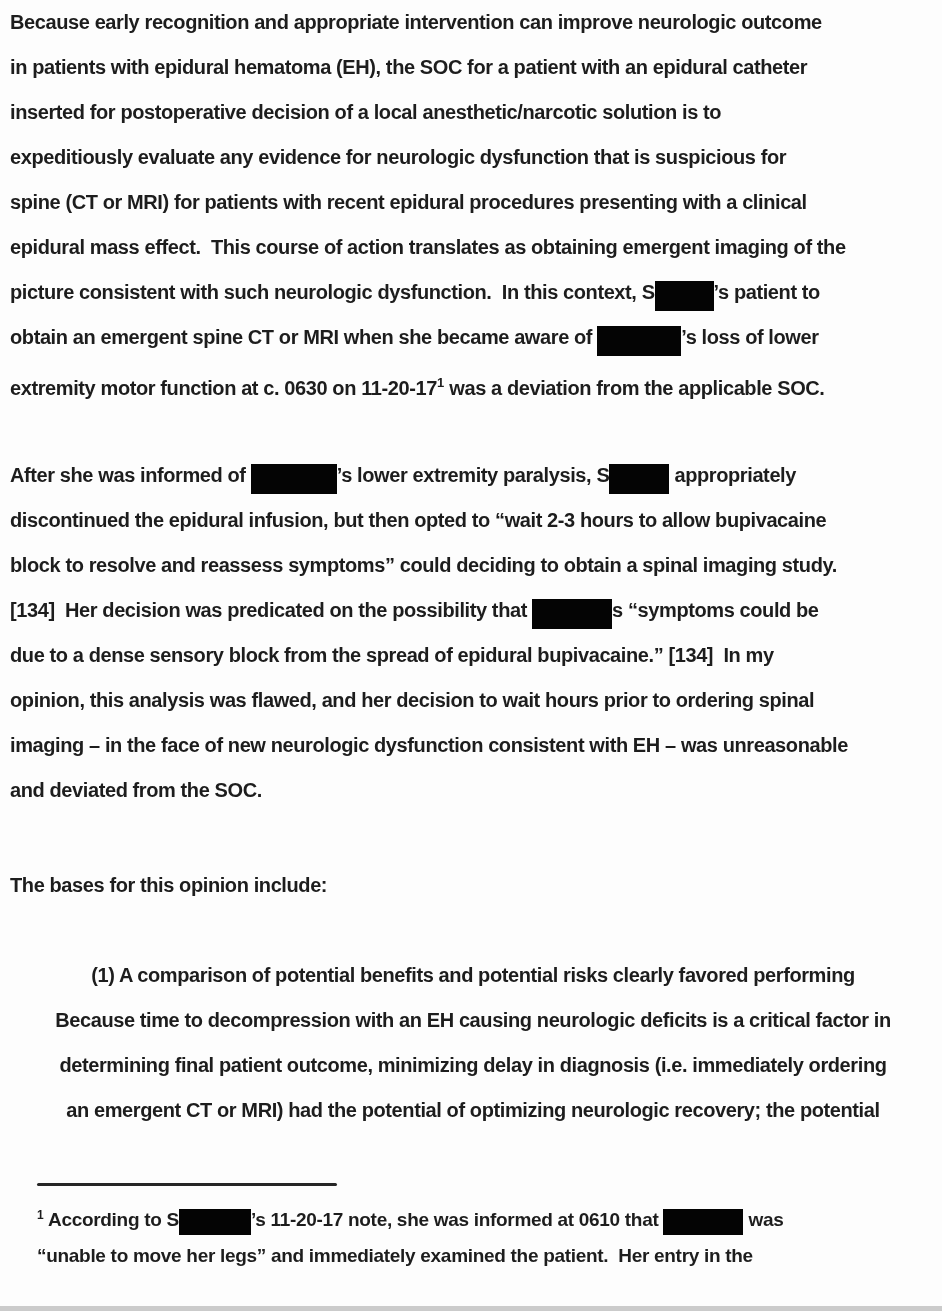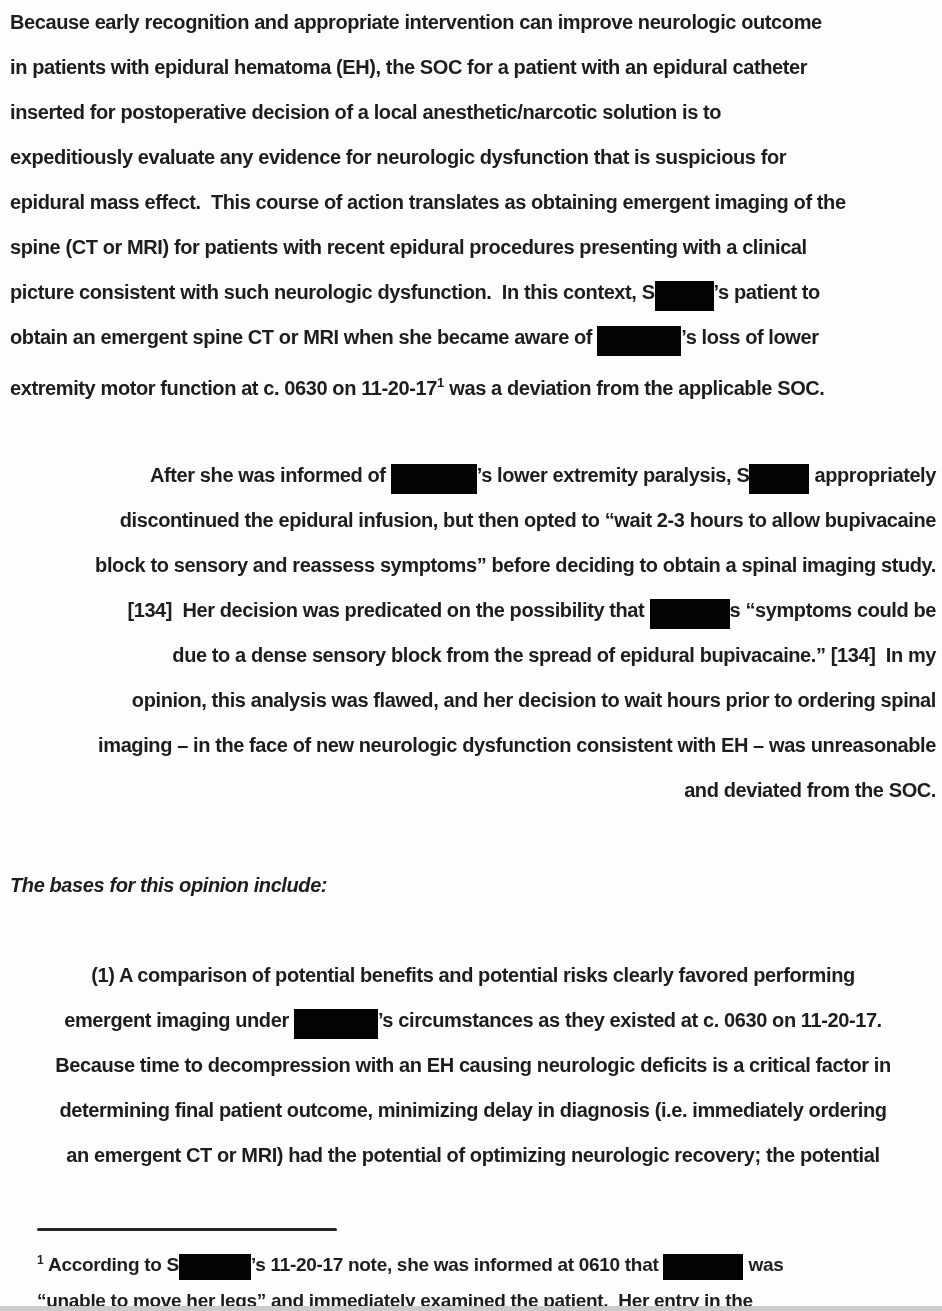--- a/index.html
+++ b/index.html
@@ -13,22 +13,22 @@
     position: relative;
     overflow: hidden;
     font-family: "Liberation Sans", sans-serif;
     font-weight: 700;
     color: #1d1d1d;
   }
   .doc {
     padding: 0 6px 0 10px;
   }
   .para { margin: 0; }
-  .para[data-idx="1"] { margin-top: 42px; text-align: right; }
-  .para[data-idx="2"] { margin-top: 50px; font-style: italic; }
+  .para[data-idx="1"] { margin-top: 42px; }
+  .para[data-idx="2"] { margin-top: 50px; }
   .para[data-idx="3"] { margin-top: 45px; text-align: center; }
   .line {
     white-space: pre;
     line-height: 45px;
     font-size: 20px;
     letter-spacing: -0.4px;
   }
   .redaction {
     display: inline-block;
     height: 30px;
@@ -76,42 +76,41 @@
 </head>
 <body>
 
 <main class="doc">
   <section id="main-text">
       <div class="para" data-idx="0">
         <div class="line"><span>Because early recognition and appropriate intervention can improve neurologic outcome</span></div>
         <div class="line"><span>in patients with epidural hematoma (EH), the SOC for a patient with an epidural catheter</span></div>
         <div class="line"><span>inserted for postoperative decision of a local anesthetic/narcotic solution is to</span></div>
         <div class="line"><span>expeditiously evaluate any evidence for neurologic dysfunction that is suspicious for</span></div>
+        <div class="line"><span>spine (CT or MRI) for patients with recent epidural procedures presenting with a clinical</span></div>
         <div class="line"><span>epidural mass effect.  This course of action translates as obtaining emergent imaging of the</span></div>
-        <div class="line"><span>spine (CT or MRI) for patients with recent epidural procedures presenting with a clinical</span></div>
         <div class="line"><span>picture consistent with such neurologic dysfunction.  In this context, S</span><span class="redaction" style="width: 59px;"></span><span>’s patient to</span></div>
         <div class="line"><span>obtain an emergent spine CT or MRI when she became aware of </span><span class="redaction" style="width: 84px;"></span><span>’s loss of lower</span></div>
         <div class="line"><span>extremity motor function at c. 0630 on 11-20-17</span><span class="sup">1</span><span> was a deviation from the applicable SOC.</span></div>
       </div>
       <div class="para" data-idx="1">
         <div class="line"><span>After she was informed of </span><span class="redaction" style="width: 86px;"></span><span>’s lower extremity paralysis, S</span><span class="redaction" style="width: 60px;"></span><span> appropriately</span></div>
         <div class="line"><span>discontinued the epidural infusion, but then opted to “wait 2-3 hours to allow bupivacaine</span></div>
-        <div class="line"><span>block to sensory and reassess symptoms” before deciding to obtain a spinal imaging study.</span></div>
+        <div class="line"><span>block to resolve and reassess symptoms” could deciding to obtain a spinal imaging study.</span></div>
         <div class="line"><span>[134]  Her decision was predicated on the possibility that </span><span class="redaction" style="width: 80px;"></span><span>s “symptoms could be</span></div>
         <div class="line"><span>due to a dense sensory block from the spread of epidural bupivacaine.” [134]  In my</span></div>
         <div class="line"><span>opinion, this analysis was flawed, and her decision to wait hours prior to ordering spinal</span></div>
         <div class="line"><span>imaging – in the face of new neurologic dysfunction consistent with EH – was unreasonable</span></div>
         <div class="line"><span>and deviated from the SOC.</span></div>
       </div>
       <div class="para" data-idx="2">
         <div class="line"><span>The bases for this opinion include:</span></div>
       </div>
       <div class="para" data-idx="3">
         <div class="line"><span>(1) A comparison of potential benefits and potential risks clearly favored performing</span></div>
-        <div class="line"><span>emergent imaging under </span><span class="redaction" style="width: 84px;"></span><span>’s circumstances as they existed at c. 0630 on 11-20-17.</span></div>
         <div class="line"><span>Because time to decompression with an EH causing neurologic deficits is a critical factor in</span></div>
         <div class="line"><span>determining final patient outcome, minimizing delay in diagnosis (i.e. immediately ordering</span></div>
         <div class="line"><span>an emergent CT or MRI) had the potential of optimizing neurologic recovery; the potential</span></div>
       </div>
     </section>
   <section class="footnote">
     <div class="fn-separator"></div>
     <div id="footnote-text">
         <div class="line"><span class="sup">1</span><span> According to S</span><span class="redaction" style="width: 72px;"></span><span>’s 11-20-17 note, she was informed at 0610 that </span><span class="redaction" style="width: 80px;"></span><span> was</span></div>
         <div class="line"><span>“unable to move her legs” and immediately examined the patient.  Her entry in the</span></div>

